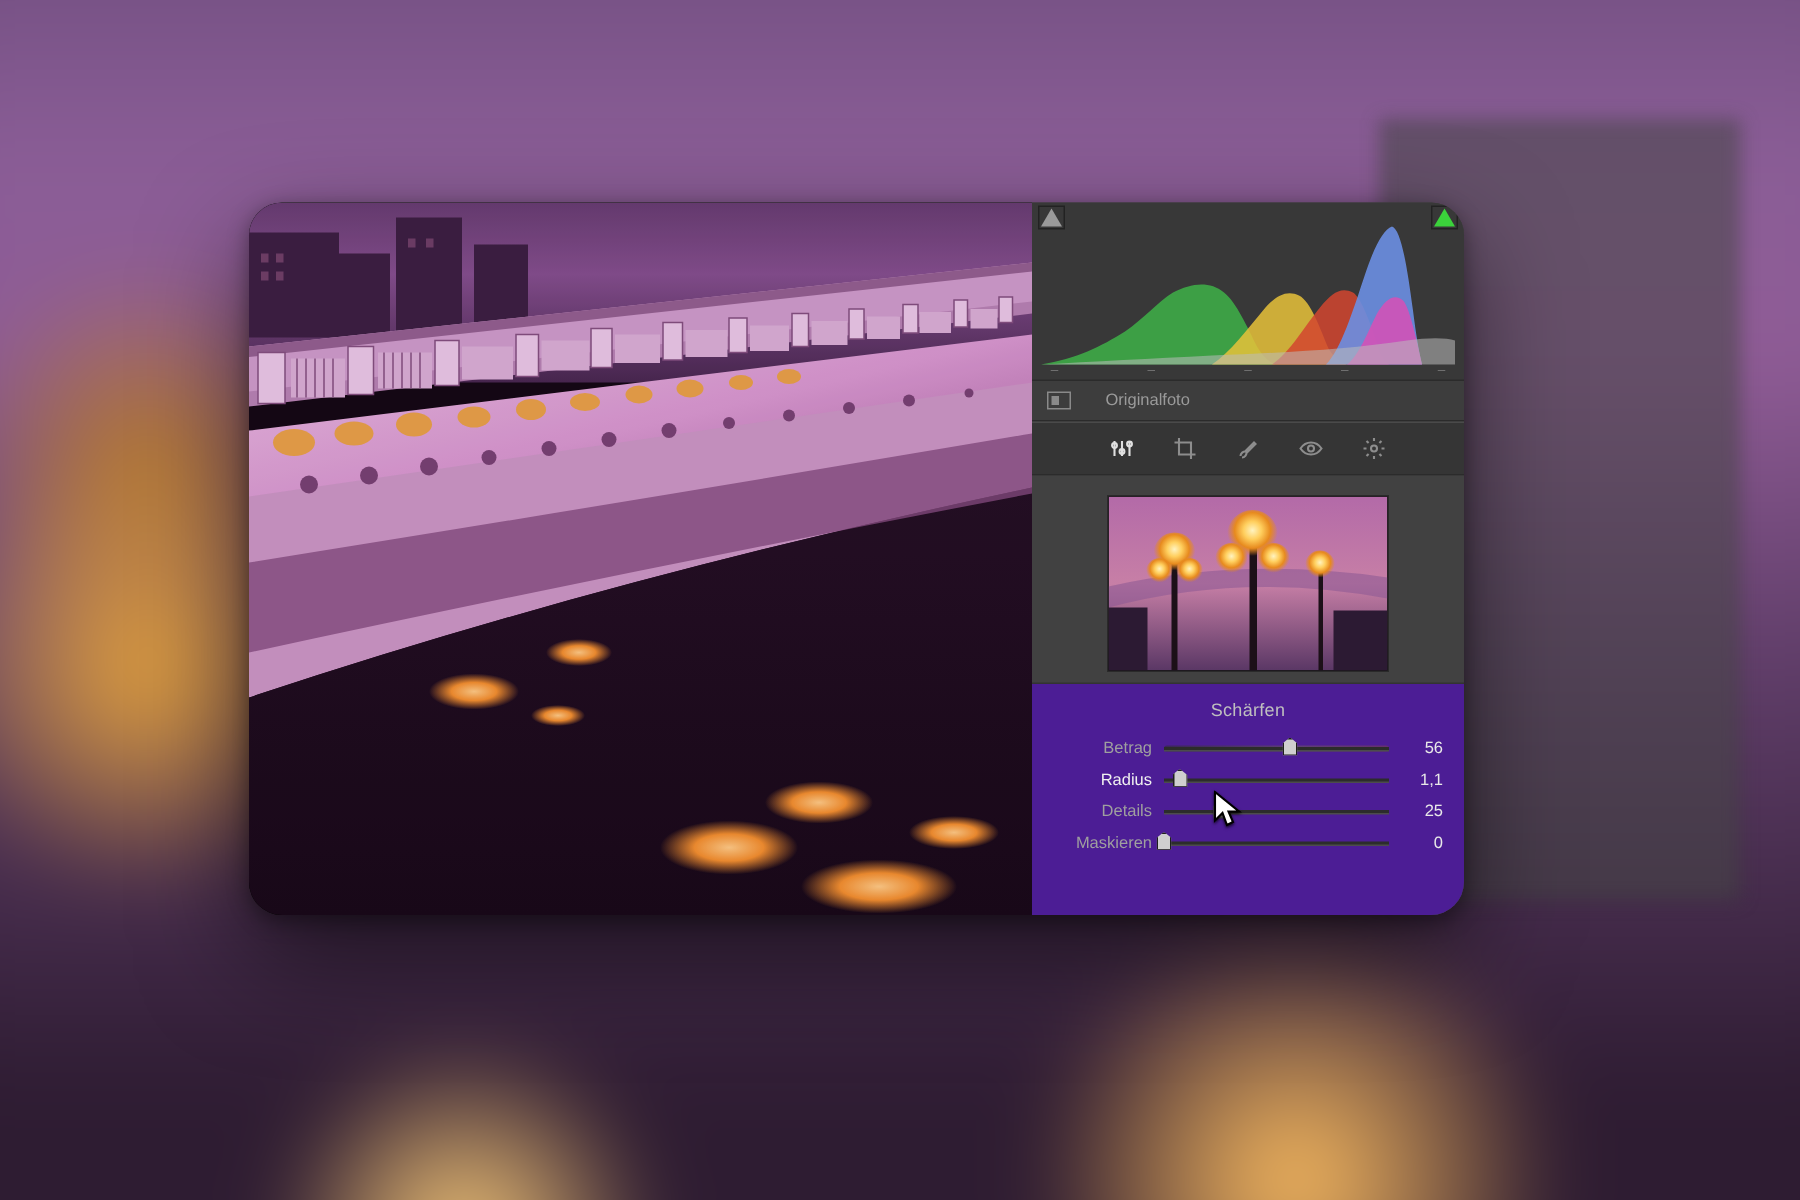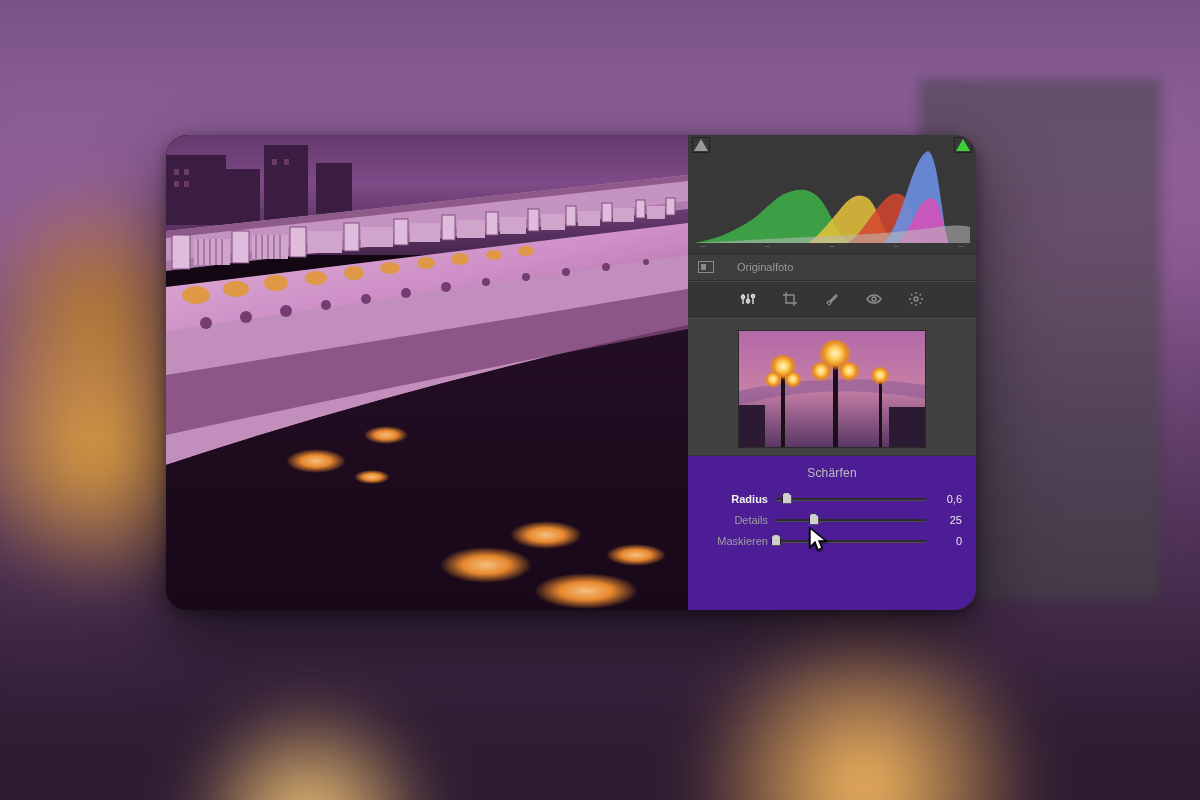--- a/index.html
+++ b/index.html
@@ -92,21 +92,21 @@
   .panel-title{
     text-align:center;color:#bfbfbf;font-size:12px;margin:2px 0 8px;
     letter-spacing:.2px;
   }
   .slider-row{
     display:flex;align-items:center;height:21px;gap:8px;position:relative;
   }
   .slider-label{
     flex:0 0 66px;text-align:right;color:#9f9f9f;font-size:11px;
   }
-  .slider-row.active .slider-label{color:#f0f0f0;font-weight:700}
+  .slider-row.active .slider-label{color:#f0f0f0;font-weight:400}
   .slider-track{
     flex:1;height:6px;position:relative;
   }
   .track-line{
     position:absolute;left:0;right:0;top:2px;height:2px;background:#2c2c2c;
     box-shadow:0 1px 0 #4c4c4c;
   }
   .track-grad{
     position:absolute;left:0;right:0;top:1px;height:4px;
     background:linear-gradient(90deg,#2c2c2c 0%,#6d5760 60%,#7a3d52 100%);
@@ -370,27 +370,36 @@
             <rect x="140" y="48" width="3" height="68" fill="#1c1018"></rect>
             <circle cx="141" cy="46" r="10" fill="url(#lamp)"></circle>
           </g>
         </svg>
       </div>
     </div>
 
     <div class="panel">
       <div class="panel-title">Schärfen</div>
       <div id="sliders">
+          <div class="slider-row">
+            <span class="slider-label">Betrag</span>
+            <span class="slider-track">
+              <span class="track-grad"></span>
+              <span class="track-line"></span>
+              <span class="knob" style="left:56%"></span>
+            </span>
+            <span class="slider-val">56</span>
+          </div>
           <div class="slider-row active">
             <span class="slider-label">Radius</span>
             <span class="slider-track">
               <span class="track-line"></span>
               <span class="knob" style="left:7%"></span>
             </span>
-            <span class="slider-val">0,6</span>
+            <span class="slider-val">1,1</span>
           </div>
           <div class="slider-row">
             <span class="slider-label">Details</span>
             <span class="slider-track">
               <span class="track-line"></span>
               <span class="knob" style="left:25%"></span>
             </span>
             <span class="slider-val">25</span>
           </div>
           <div class="slider-row">

